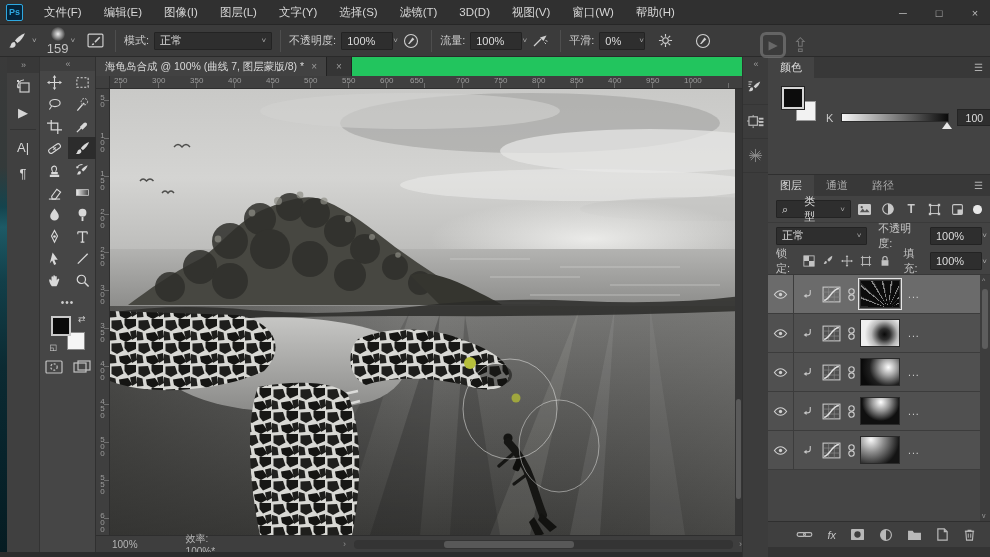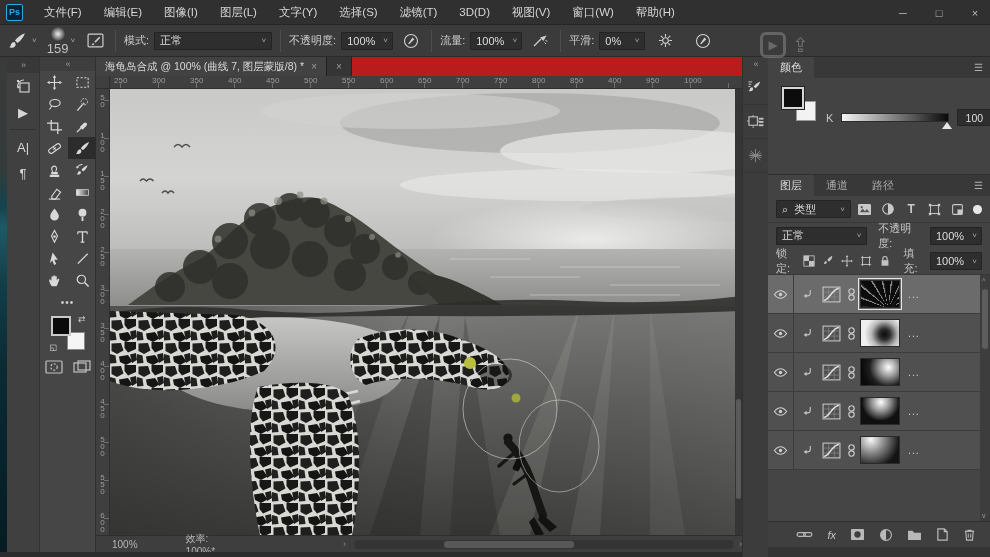--- a/index.html
+++ b/index.html
@@ -11,21 +11,21 @@
   .menubar { position:absolute; left:0; top:0; width:990px; height:25px; background:#303030; display:flex; align-items:center; gap:0; border-bottom:1px solid #262626; }
   .ps-logo { width:17px; height:17px; margin:0 10px 0 6px; background:#05243a; border:1px solid #2ea8e0; border-radius:2px; color:#2ea8e0; font-size:9px; font-weight:bold; display:flex; align-items:center; justify-content:center; }
   .menu-item { padding:0 11px; font-size:11.5px; color:#d6d6d6; line-height:25px; cursor:default;text-align:right; }
   .win-controls { position:absolute; right:8px; top:0; height:25px; display:flex; align-items:center; gap:22px; color:#bbb; font-size:11px; }
   .win-controls span { width:14px; text-align:center; }
 
   .optionsbar { position:absolute; left:0; top:25px; width:990px; height:32px; background:#3b3b3b; border-bottom:1px solid #2a2a2a; display:flex; align-items:center; font-size:11px; color:#cccccc; }
   .opt-sep { width:1px; height:22px; background:#4e4e4e; margin:0 8px; }
   .opt-group { display:flex; align-items:center; gap:4px; }
   .chev { font-size:8px; color:#aaa; margin-left:2px; }
-  .dd { background:#2e2e2e; border:1px solid #232323; border-radius:1px; height:18px; display:flex; align-items:center; padding:0 5px; gap:6px; color:#ddd; }
+  .dd { background:#2e2e2e; border:1px solid #232323; border-radius:1px; height:18px; display:flex; align-items:center; padding:0 5px; gap:16px; color:#ddd; }
   .brush-preview { display:flex; flex-direction:column; align-items:center; line-height:1; margin-left:10px; }
   .brush-dot { width:14px; height:14px; border-radius:50%; background:radial-gradient(circle,#f2f2f2 0%,#cwhite 20%,rgba(200,200,200,.15) 70%,transparent 75%); background:radial-gradient(circle,#ededed 0%,rgba(210,210,210,.5) 45%,rgba(160,160,160,.12) 70%,transparent 78%); }
   .brush-num { font-size:13px; color:#c2c2c2; margin-top:1px; }
   .icon-btn { display:flex; align-items:center; justify-content:center; width:24px; height:24px; }
   svg.ic { display:block; }
 
   
   .edge-strip { position:absolute; left:0; top:57px; width:7px; height:500px;
     background:linear-gradient(180deg,#3a3a3a 0%,#343a3a 22%,#14444e 30%,#1d5a66 34%,#123f49 45%,#0b2a32 62%,#07232b 80%,#051b21 100%); }
 
@@ -44,21 +44,21 @@
   .tool.active { background:#2c2c2c; }
   .tb-extra { display:flex; flex-direction:column; align-items:center; }
   .fgbg { position:relative; width:34px; height:34px; margin-top:8px; }
   .fg { position:absolute; left:0; top:0; width:20px; height:20px; background:#0a0a0a; border:2px solid #c9c9c9; z-index:2; }
   .bg { position:absolute; right:0; bottom:0; width:18px; height:18px; background:#f5f5f5; border:1px solid #888; }
   .swap { position:absolute; right:-1px; top:-2px; font-size:9px; color:#cfcfcf; }
   .mini-fgbg { position:absolute; left:-1px; bottom:-2px; font-size:8px; color:#ddd; }
   .tb-bottom-row { display:flex; gap:10px; margin-top:10px; }
 
   
-  .tabbar { position:absolute; left:96px; top:57px; width:646px; height:19px; background:#b91c1c; display:flex; font-size:10.5px; }
+  .tabbar { position:absolute; left:96px; top:57px; width:646px; height:19px; background:#22c55e; display:flex; font-size:10.5px; }
   .dtab { display:flex; align-items:center; gap:7px; padding:0 9px; border-right:1px solid #222; white-space:nowrap; }
   .dtab.active { background:#424242; color:#d8d8d8; }
   .dtab.inactive { background:#353535; color:#969696; }
   .dtab .x { color:#9a9a9a; font-size:10px; }
 
   .hruler { position:absolute; left:110px; top:76px; width:632px; height:13px; background:#3f3f3f; border-bottom:1px solid #2e2e2e;
     background-image:repeating-linear-gradient(to right,#6e6e6e 0 1px,transparent 1px 38px); background-position:10px bottom; background-size:100% 5px; background-repeat:repeat-x; }
   .hruler span { position:absolute; top:0; font-size:8px; color:#9c9c9c; }
   .vruler { position:absolute; left:96px; top:89px; width:14px; height:446px; background:#3f3f3f; border-right:1px solid #2e2e2e;
     background-image:repeating-linear-gradient(to bottom,#6e6e6e 0 1px,transparent 1px 38px); background-position:right 11px; background-size:5px 100%; background-repeat:repeat-y; }
@@ -607,21 +607,21 @@
   <div class="ruler-corner"></div>
   <div class="hruler">
     <span style="left:4px">250</span>
       <span style="left:42px">300</span>
     <span style="left:80px">350</span>
       <span style="left:118px">400</span>
     <span style="left:156px">450</span>
       <span style="left:194px">500</span>
     <span style="left:232px">550</span>
       <span style="left:270px">600</span>
-    <span style="left:308px">650</span>
+    <span style="left:300px">650</span>
       <span style="left:346px">700</span>
     <span style="left:384px">750</span>
       <span style="left:422px">800</span>
     <span style="left:460px">850</span>
       <span style="left:498px">400</span>
     <span style="left:536px">950</span>
       <span style="left:574px">1000</span>
   </div>
   <div class="vruler">
     <span style="top:4px">50</span>

